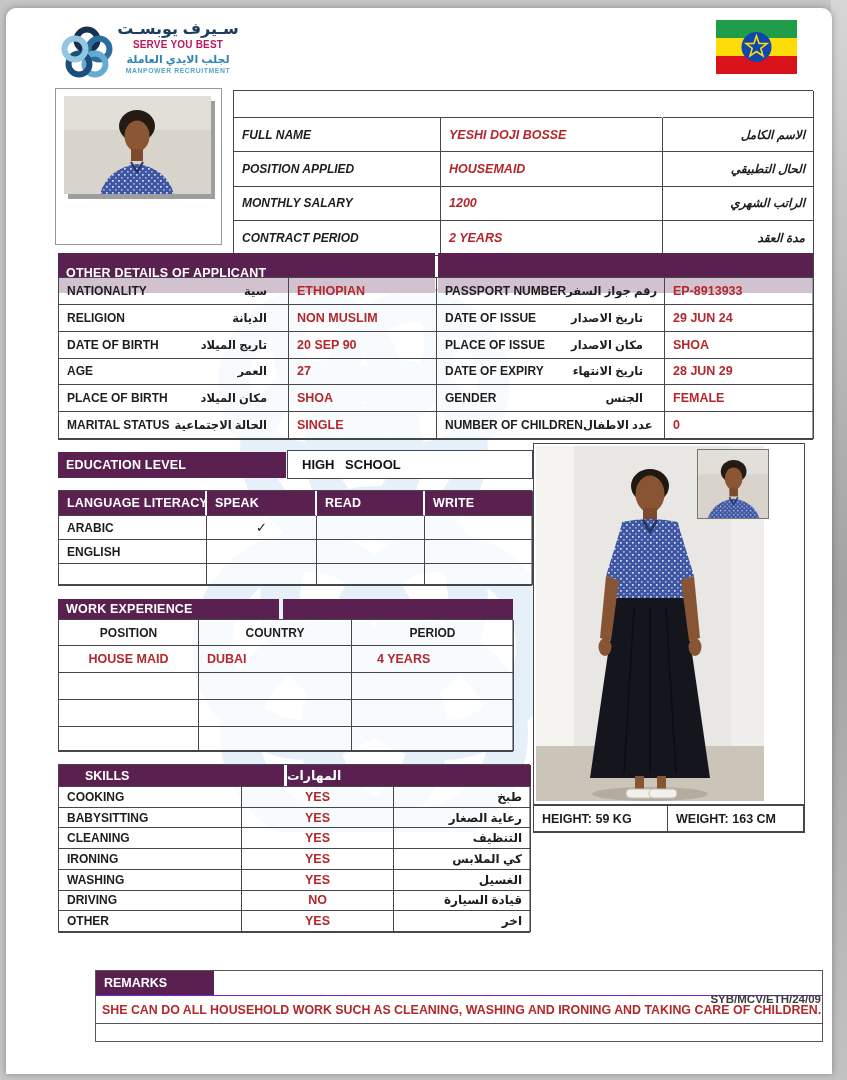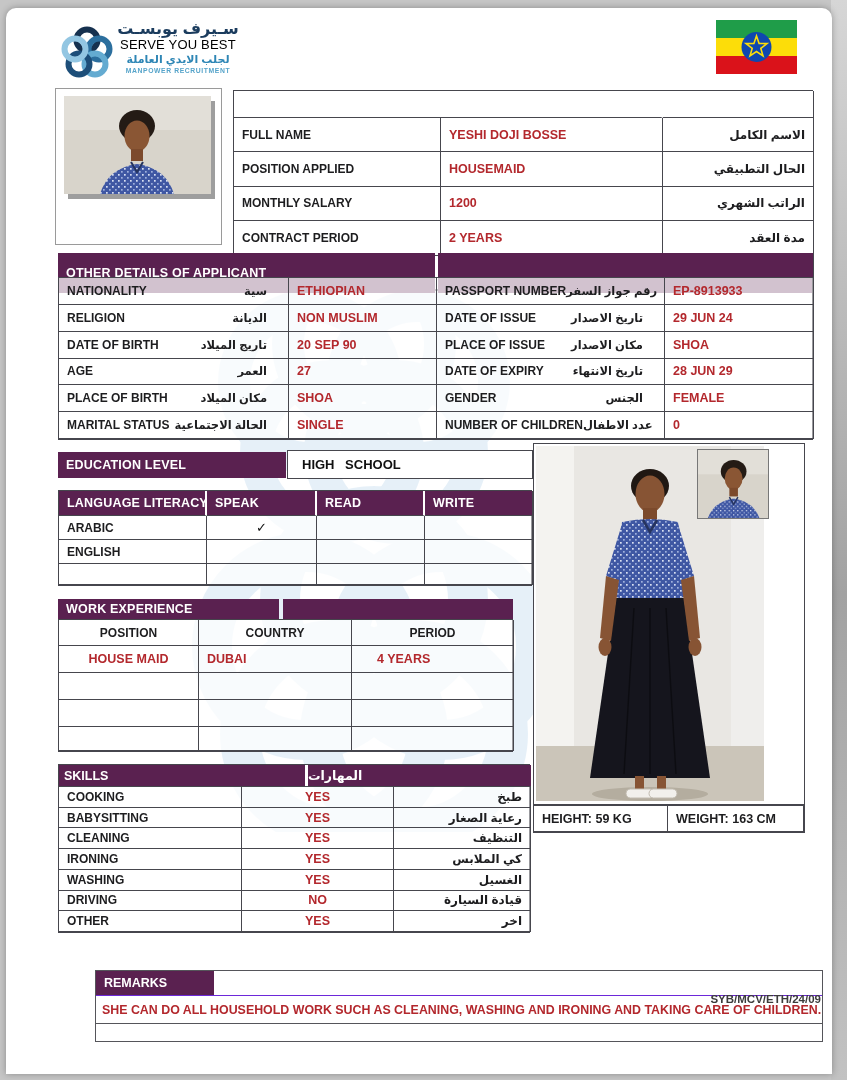--- a/index.html
+++ b/index.html
@@ -32,21 +32,21 @@
   .lbl2 .arr{direction:rtl;white-space:nowrap;font-size:11.5px;}
   .ph{background:var(--purple);color:#fff;font-size:12.5px;letter-spacing:.2px;}
   .hdrbar{position:absolute;display:flex;column-gap:3px;z-index:1;}
   .hdrbar .seg{background:var(--purple);color:#fff;font-size:12.5px;font-weight:700;
      display:flex;align-items:center;padding-left:8px;letter-spacing:.2px;}
 
   
   .logo-icon{position:absolute;left:60px;top:26px;z-index:1;}
   .logo-text{position:absolute;left:114px;top:20px;width:128px;text-align:center;z-index:1;}
   .logo-ar{font-size:16px;font-weight:700;color:#1b3c5e;direction:rtl;line-height:18px;}
-  .logo-en{font-size:13px;font-weight:400;color:#000000;letter-spacing:.2px;line-height:14px;}
+  .logo-en{font-size:10px;font-weight:700;color:#be185d;letter-spacing:.2px;line-height:14px;}
   .logo-tag-ar{font-size:11px;font-weight:700;color:#2e86b5;direction:rtl;line-height:14px;}
   .logo-tag-en{font-size:6.8px;font-weight:700;color:#56a4ca;letter-spacing:.6px;line-height:9px;}
 
   .flag{position:absolute;left:716px;top:20px;width:81px;height:54px;z-index:1;}
 
   
   .photo-box{position:absolute;left:55px;top:88px;width:167px;height:157px;background:#fff;
      border:1px solid #9a9a9a;z-index:1;}
   .photo-box .img{position:absolute;left:8px;top:7px;width:147px;height:98px;
      box-shadow:4px 5px 0 rgba(40,40,40,.45);}
@@ -71,21 +71,21 @@
   .remarks .r1{height:25px;border-bottom:1px solid #6d28d9;display:flex;}
   .remarks .r1 .bar{width:118px;background:var(--purple);color:#fff;font-size:12.5px;font-weight:700;
      display:flex;align-items:center;padding-left:8px;}
   .remarks .r2{height:28px;border-bottom:1px solid #55555a;display:flex;align-items:center;
      padding-left:6px;color:var(--red);font-size:12.4px;font-weight:700;white-space:nowrap;}
   .footer-ref{position:absolute;left:95px;top:993px;width:726px;text-align:right;font-size:11.5px;
      font-weight:700;color:#3c3c3c;z-index:2;}
 
   
   .emp{left:233px;top:90px;width:580px;height:201px;grid-template-columns:207px 222px 151px;
-     grid-template-rows:27px repeat(5,1fr);background:#fff;}
+     grid-template-rows:27px repeat(5,1fr);background:#fff;font-style:italic;}
   .emp .c{background:#fff;}
   .emp .title{grid-column:1/3;border-right:2.5px solid #fff;}
   .other{left:58px;top:277px;width:755px;height:163px;grid-template-columns:230px 148px 228px 149px;
      grid-template-rows:repeat(6,1fr);}
   .other-hdr{left:58px;top:253px;width:755px;height:40px;}
   .lang{left:58px;top:490px;width:474px;height:96px;grid-template-columns:148px 110px 108px 108px;
      grid-template-rows:25px 24px 24px 1fr;}
   .lang .ph{border-right:2px solid #fff;border-bottom:1px solid var(--bd);}
   .work-hdr{left:58px;top:599px;width:455px;height:20px;column-gap:4px;}
   .work{left:58px;top:619px;width:455px;height:133px;grid-template-columns:140px 153px 162px;
@@ -311,21 +311,21 @@
     <div class="c"></div>
     <div class="c"></div>
 
     <div class="c"></div>
     <div class="c"></div>
     <div class="c"></div>
   </div>
 
   <div class="t skills">
     <div class="skills-head">
-      <div class="sseg" style="width:246px;padding-left:5px;">SKILLS</div>
+      <div class="sseg" style="width:225px;padding-left:26px;">SKILLS</div>
       <div style="width:3px;background:#fff;"></div>
       <div class="sseg" style="flex:1;justify-content:flex-end;padding-right:8px;direction:rtl;">المهارات</div>
     </div>
 
     <div class="c">COOKING</div>
     <div class="c red center">YES</div>
     <div class="c ar">طبخ</div>
 
     <div class="c">BABYSITTING</div>
     <div class="c red center">YES</div>

